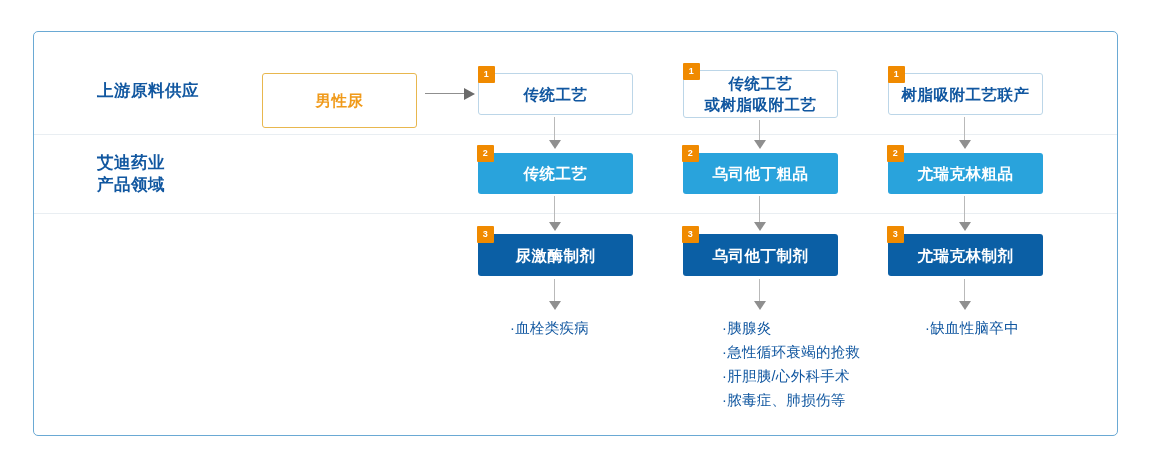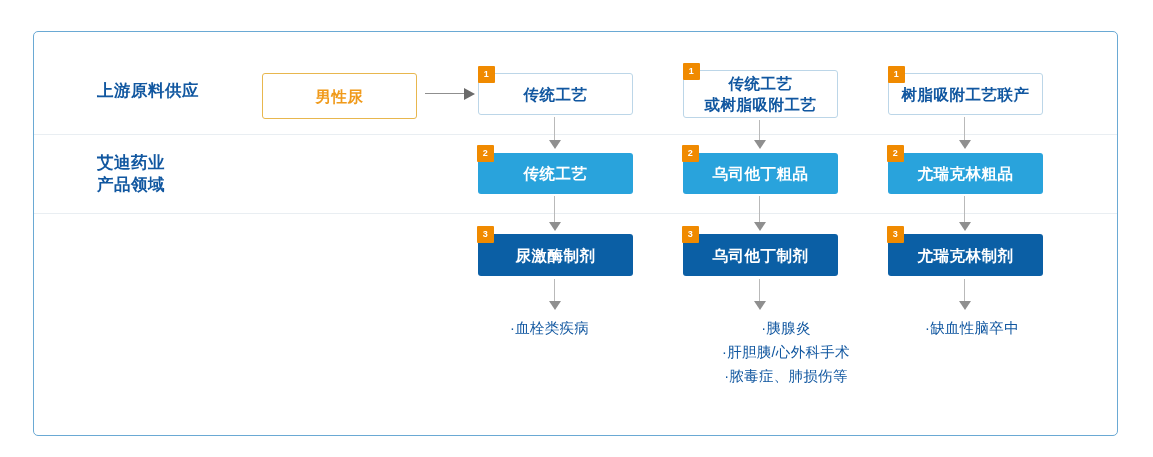--- a/index.html
+++ b/index.html
@@ -154,37 +154,36 @@
   
   .indications {
     position: absolute;
     color: #1157a0;
     font-size: 14.5px;
     line-height: 24px;
     letter-spacing: 0.3px;
   }
   .indications .ind-item {
     white-space: nowrap;
-    text-align: center;
   }
 </style>
 </head>
 <body>
 
 <div id="canvas">
 
   <div class="frame"></div>
   <div class="divider d1"></div>
   <div class="divider d2"></div>
 
   <div class="row-label r1">上游原料供应</div>
   <div class="row-label r2">艾迪药业
 产品领域</div>
 
-  <div class="node source" style="left:262px; top:73px; width:155px; height:46px;">
+  <div class="node source" style="left:262px; top:73px; width:155px; height:55px;">
     <span>男性尿</span>
   </div>
 
   <div class="harrow" style="left:425px; top:88px; width:50px;">
     <div class="stem" style="width:40px;"></div>
     <div class="head" style="left:39px;"></div>
   </div>
 
   <div class="node outline" style="left:478px; top:73px; width:155px; height:42px;">
     <div class="badge">1</div>
@@ -240,20 +239,21 @@
     <div class="badge">3</div>
     <span>乌司他丁制剂</span>
   </div>
   <div class="vconn" style="left:754px; top:279px; height:32px;">
     <div class="stem" style="height:23px;"></div>
     <div class="head" style="top:22px;"></div>
   </div>
 
   <div class="indications" style="left:703px; top:316px;margin-left:19px;">
     <div class="ind-item">·胰腺炎</div>
+    <div class="ind-item">·急性循环衰竭的抢救</div>
     <div class="ind-item">·肝胆胰/心外科手术</div>
     <div class="ind-item">·脓毒症、肺损伤等</div>
   </div>
 
   <div class="node outline" style="left:888px; top:73px; width:155px; height:42px;">
     <div class="badge">1</div>
     <span>树脂吸附工艺联产</span>
   </div>
   <div class="vconn" style="left:959px; top:117px; height:33px;">
     <div class="stem" style="height:24px;"></div>

